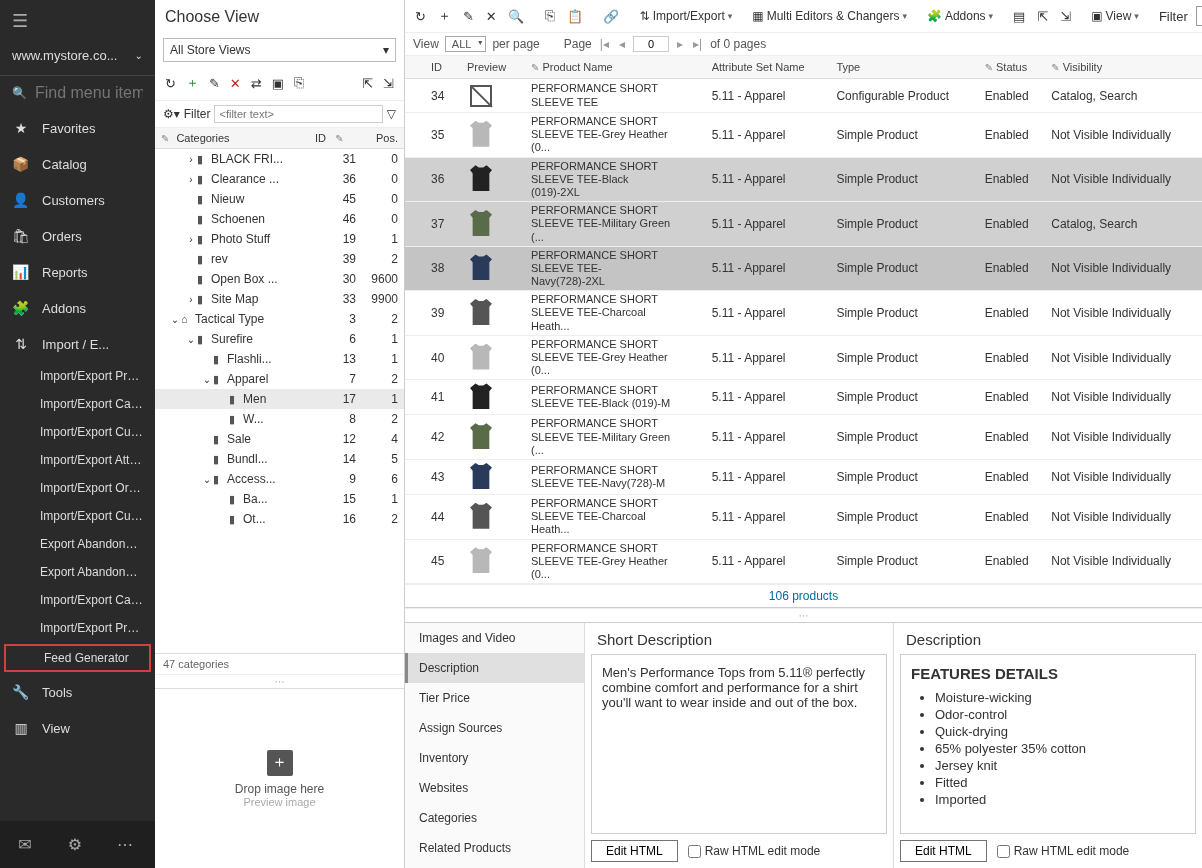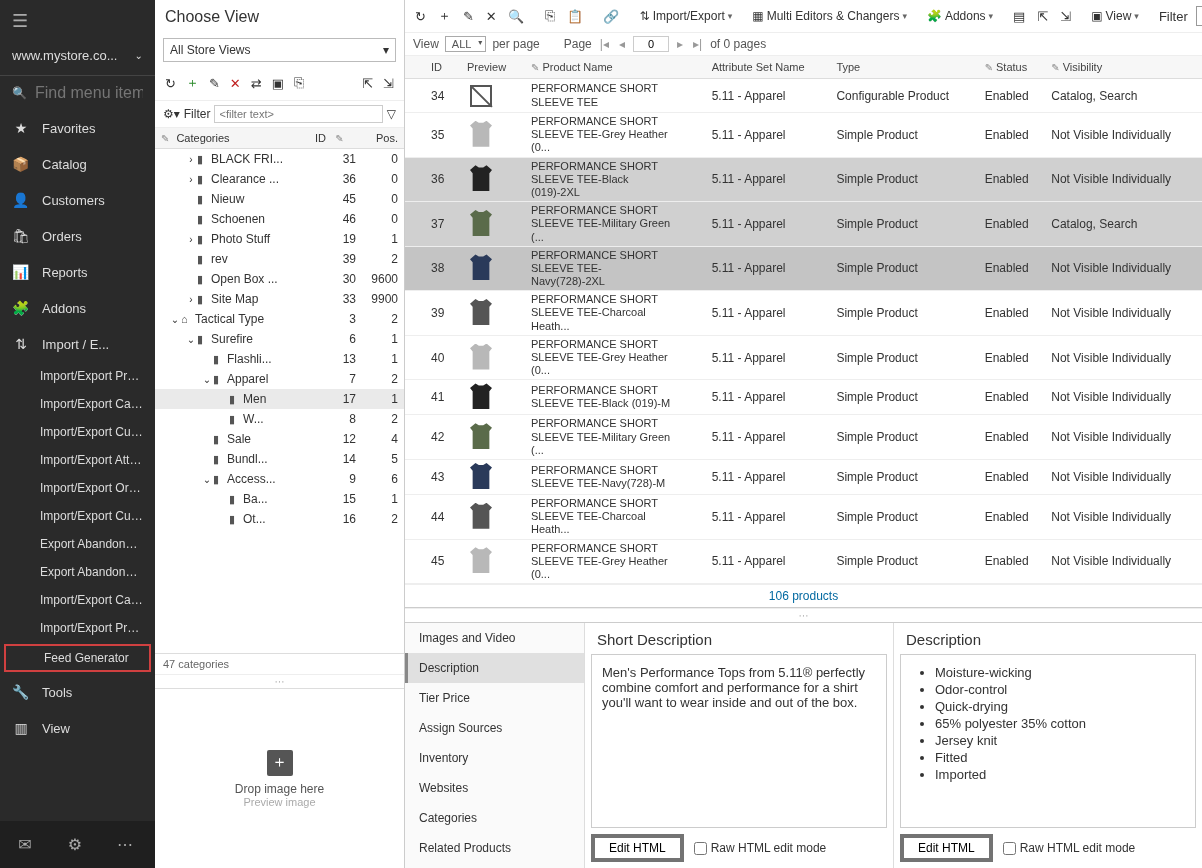--- a/index.html
+++ b/index.html
@@ -86,21 +86,21 @@
 .tab { padding: 8px 14px; font-size: 12px; cursor: pointer; }
 .tab.active { background: #e0e0e0; border-left: 3px solid #888; padding-left: 11px; }
 .desc-panel { flex: 1; display: flex; flex-direction: column; padding: 6px; overflow: hidden; }
 .desc-panel + .desc-panel { border-left: 1px solid #ddd; }
 .desc-title { font-size: 15px; padding: 2px 6px 6px; }
 .desc-body { flex: 1; border: 1px solid #ccc; padding: 10px; font-size: 13px; overflow-y: auto; }
 .desc-body h3 { font-size: 15px; margin-bottom: 8px; }
 .desc-body ul { padding-left: 24px; }
 .desc-body li { margin-bottom: 2px; }
 .desc-footer { display: flex; align-items: center; gap: 10px; padding-top: 6px; font-size: 12px; }
-.desc-footer button { padding: 3px 14px; border: 4px solid #737373; background: #fff; font-size: 12px; cursor: pointer; }
+.desc-footer button { padding: 3px 14px; border: 1px solid #737373; background: #fff; font-size: 12px; cursor: pointer; }
 .desc-footer label { display: flex; align-items: center; gap: 4px; }
 
 .pencil { font-size: 10px; color: #888; margin-right: 3px; }
 .green { color: #2a8a2a; }
 .red { color: #c02020; }
 </style>
 </head>
 <body>
 
 <div class="sidebar">
@@ -619,20 +619,21 @@
         <button>Edit HTML</button>
         <label>
             <input type="checkbox" style=""> 
             <span>Raw HTML edit mode</span>
           </label>
       </div>
     </div>
     <div class="desc-panel">
       <div class="desc-title">Description</div>
       <div class="desc-body">
+        <h3>FEATURES DETAILS</h3>
         <ul id="features">
             <li>Moisture-wicking</li>
             <li>Odor-control</li>
             <li>Quick-drying</li>
             <li>65% polyester 35% cotton</li>
             <li>Jersey knit</li>
             <li>Fitted</li>
             <li>Imported</li>
           </ul>
       </div>

